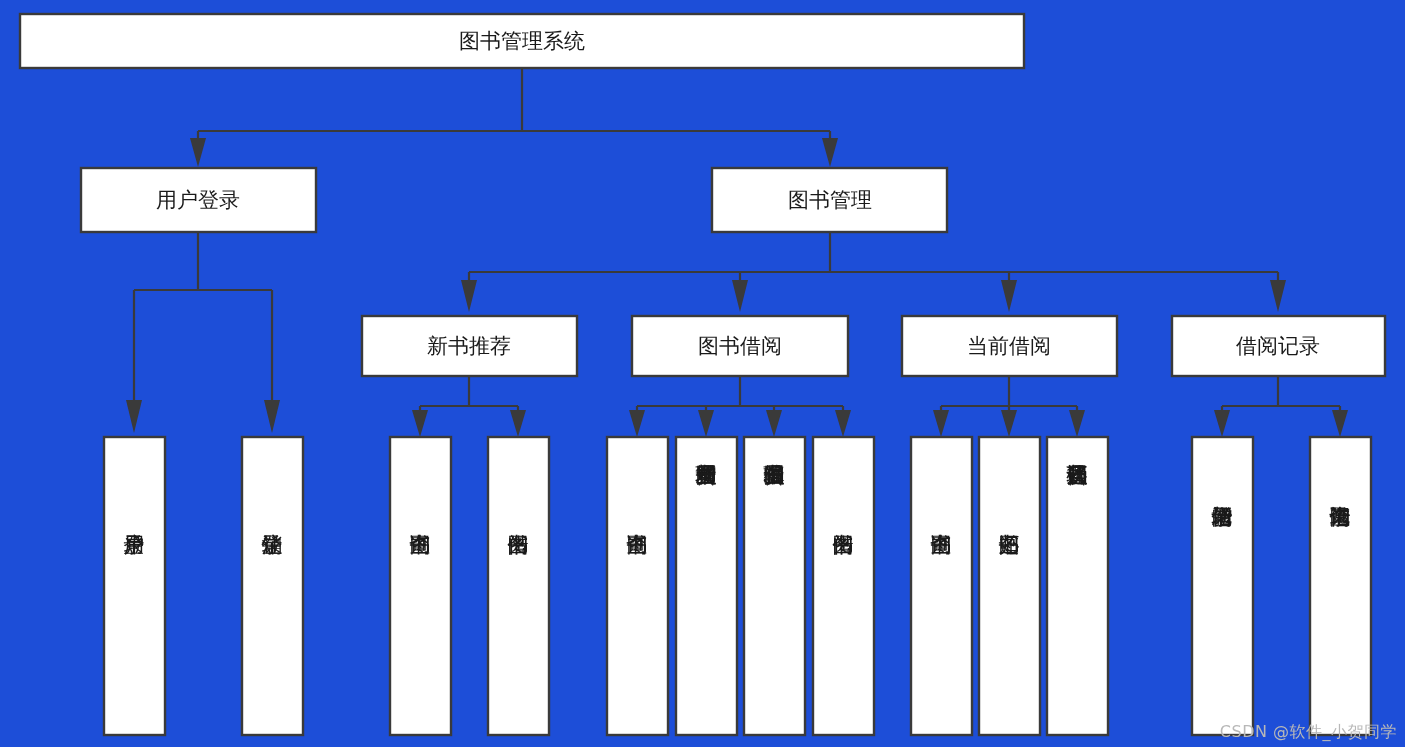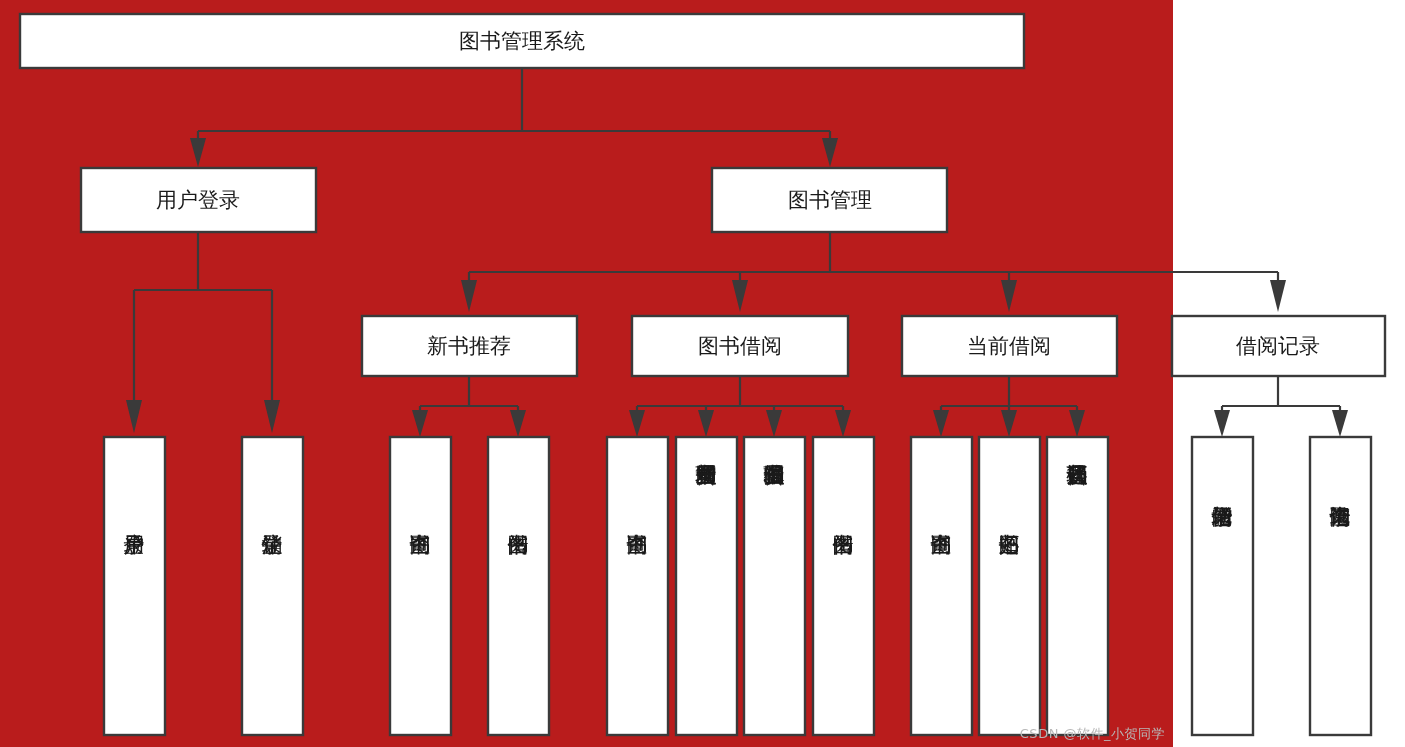--- a/index.html
+++ b/index.html
@@ -8,23 +8,23 @@
     background: #ffffff;
   }
   body {
     width: 1405px;
     height: 747px;
     font-family: "Liberation Sans", sans-serif;
     overflow: hidden;
   }
   #diagram-root {
     position: relative;
-    width: 1173px;
+    width: 1405px;
     height: 747px;
-    background: #b91c1c;
+    background: #1d4ed8;
   }
   svg#flow-svg {
     position: absolute;
     top: 0;
     left: 0;
     width: 1405px;
     height: 747px;
   }
   .node-box {
     fill: #ffffff;
@@ -51,21 +51,21 @@
   }
   .arrow-head {
     fill: #3a3a3a;
     stroke: none;
   }
   .watermark-text {
     position: absolute;
     right: 8px;
     bottom: 4px;
     font-family: "DejaVu Sans", "Liberation Sans", sans-serif;
-    font-size: 13px;
+    font-size: 16px;
     color: #b8b8b8;
     white-space: nowrap;
     letter-spacing: 0.5px;
   }
 </style>
 </head>
 <body>
 
 <div id="diagram-root">
 

